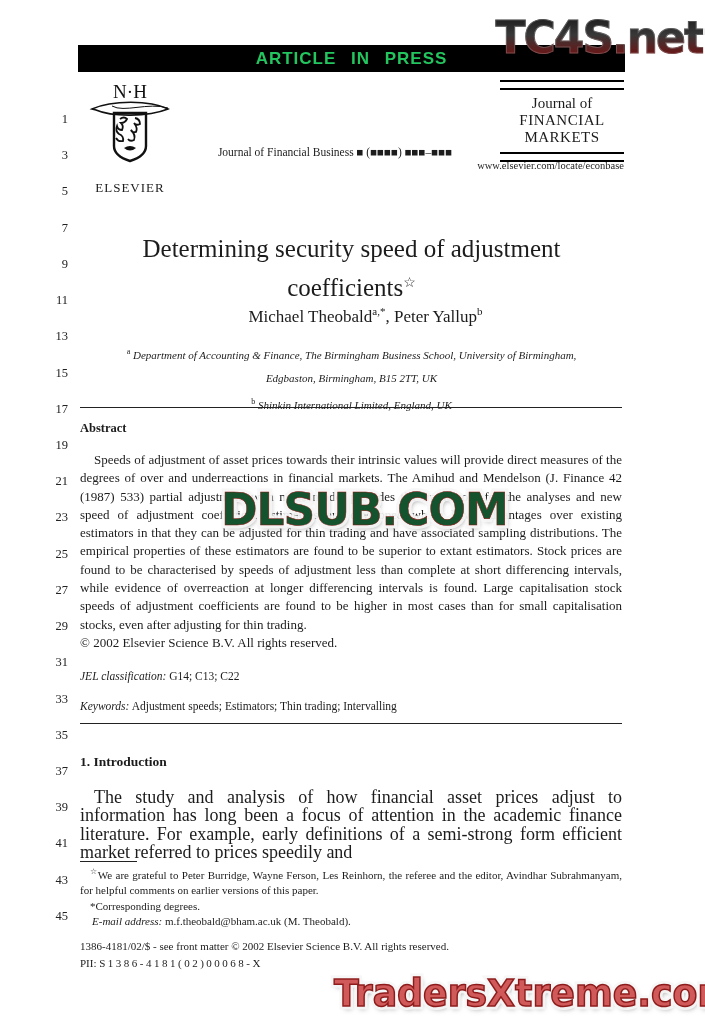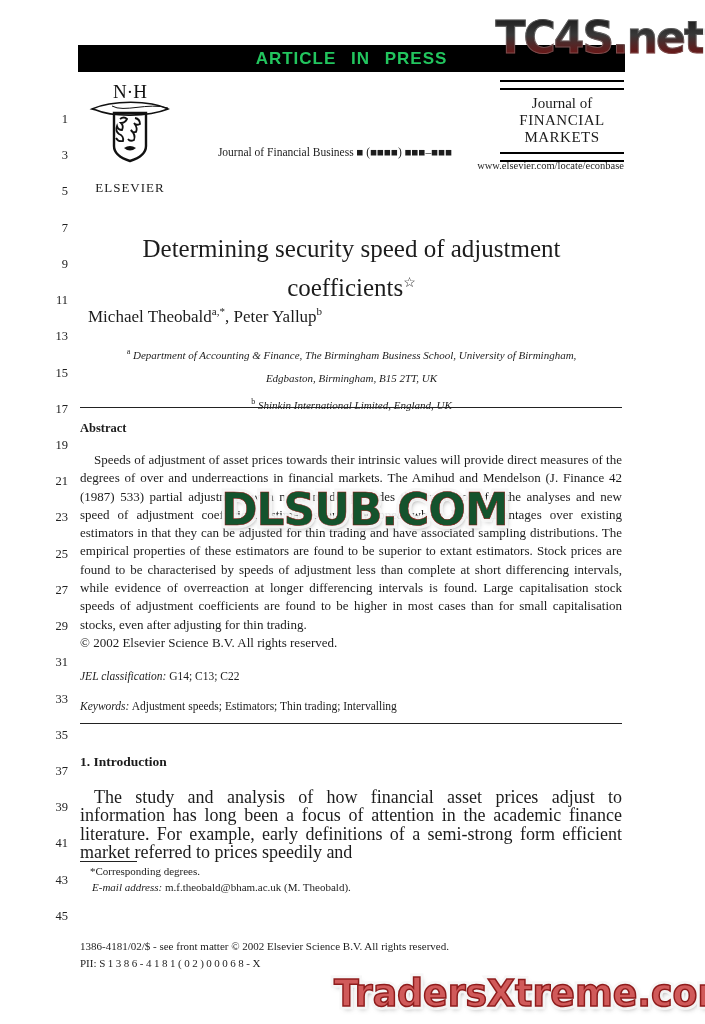--- a/index.html
+++ b/index.html
@@ -25,21 +25,21 @@
   .dblrule{height:6px;border-top:2px solid #000;border-bottom:2px solid #000;}
   .jbox-lines{padding:5px 0 6px 0;}
   .jbox-lines div{font-size:15px;line-height:17px;letter-spacing:0.5px;}
   .jbox-lines div:first-child{letter-spacing:0;}
   .weburl{position:absolute;left:400px;top:160px;width:224px;text-align:right;font-size:10.5px;}
 
   
   .title{position:absolute;left:80px;top:232px;width:543px;text-align:center;
          font-size:25px;line-height:34px;}
   .title sup{font-size:14px;}
-  .authors{position:absolute;left:88px;top:305px;width:543px;font-size:17px;}
+  .authors{position:absolute;left:94px;top:305px;width:543px;text-align:center;font-size:17px;}
   .authors sup{font-size:11px;}
   .affil{position:absolute;left:80px;top:340px;width:543px;text-align:center;
          font-style:italic;font-size:11px;line-height:23px;font-family:Liberation Serif, serif;}
   .affil sup{font-size:8px;font-style:normal;}
 
   
   .rule{position:absolute;left:80px;width:542px;height:1px;background:#222;}
 
   
   .abs-head{position:absolute;left:80px;top:421px;font-size:12.5px;font-weight:700;
@@ -182,20 +182,21 @@
 
   <div class="rule" style="top:723px;"></div>
 
   <div class="intro-head">1. Introduction</div>
   <div class="intro">
     <p>The study and analysis of how financial asset prices adjust to information has long been a focus of attention in the academic finance literature. For example, early definitions of a semi-strong form efficient market referred to prices speedily and</p>
   </div>
 
   <div class="fnrule"></div>
   <div class="footnotes">
+    <p class="fn1"><sup>☆</sup><span>We are grateful to Peter Burridge, Wayne Ferson, Les Reinhorn, the referee and the editor, Avindhar Subrahmanyam, for helpful comments on earlier versions of this paper.</span></p>
     <p class="fn2">*Corresponding degrees.</p>
     <p class="fn3"><span class="lab-it">E-mail address:</span><span> m.f.theobald@bham.ac.uk (M. Theobald).</span></p>
   </div>
 
   <div class="imprint">
     <div>1386-4181/02/$ - see front matter © 2002 Elsevier Science B.V. All rights reserved.</div>
     <div><span>PII:</span> <span class="pii-val">S1386-4181(02)00068-X</span></div>
   </div>
 
   <div class="wm wm-layer wm-bot" data-text="TradersXtreme.com">TradersXtreme.com</div>

